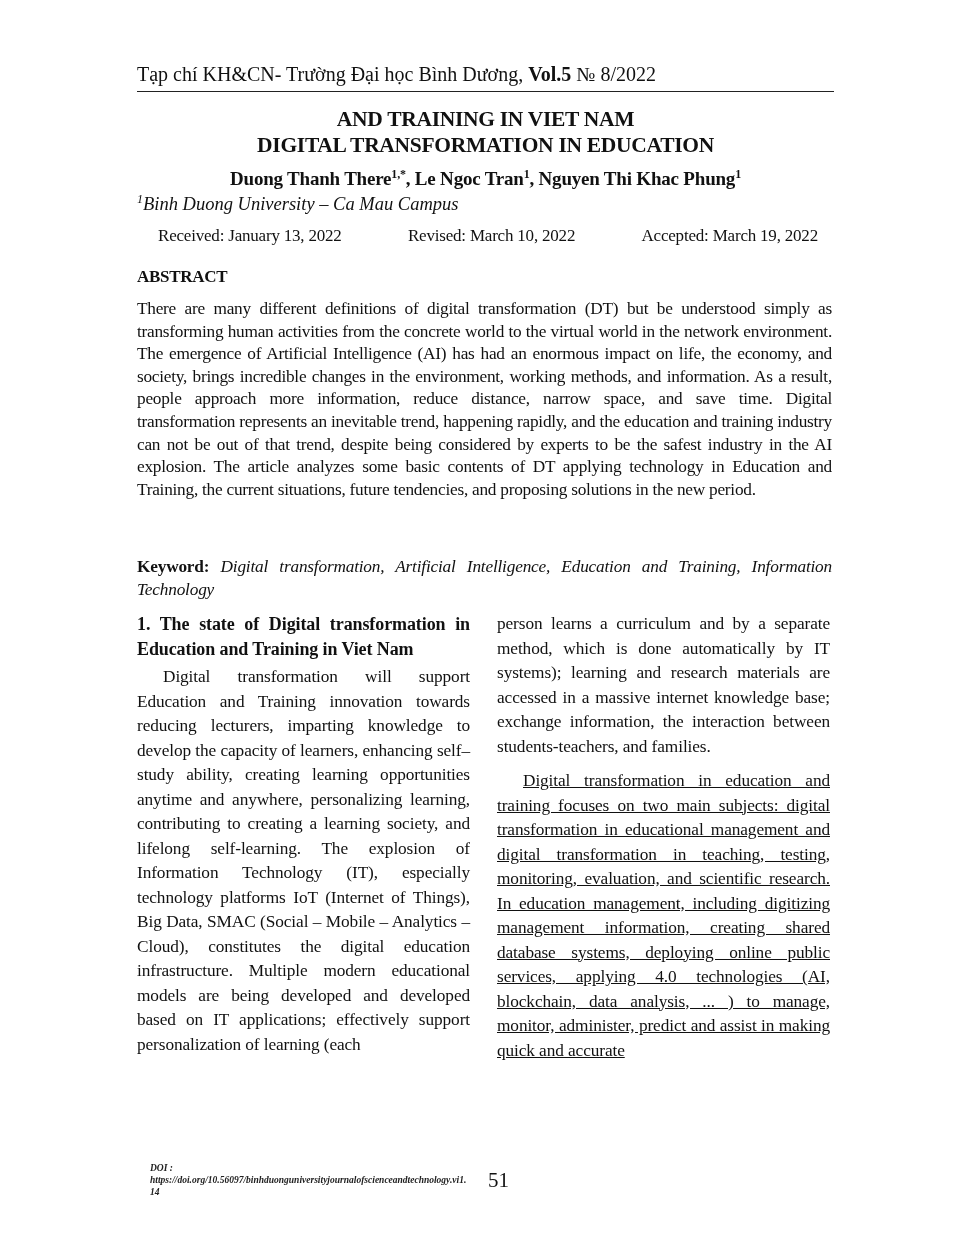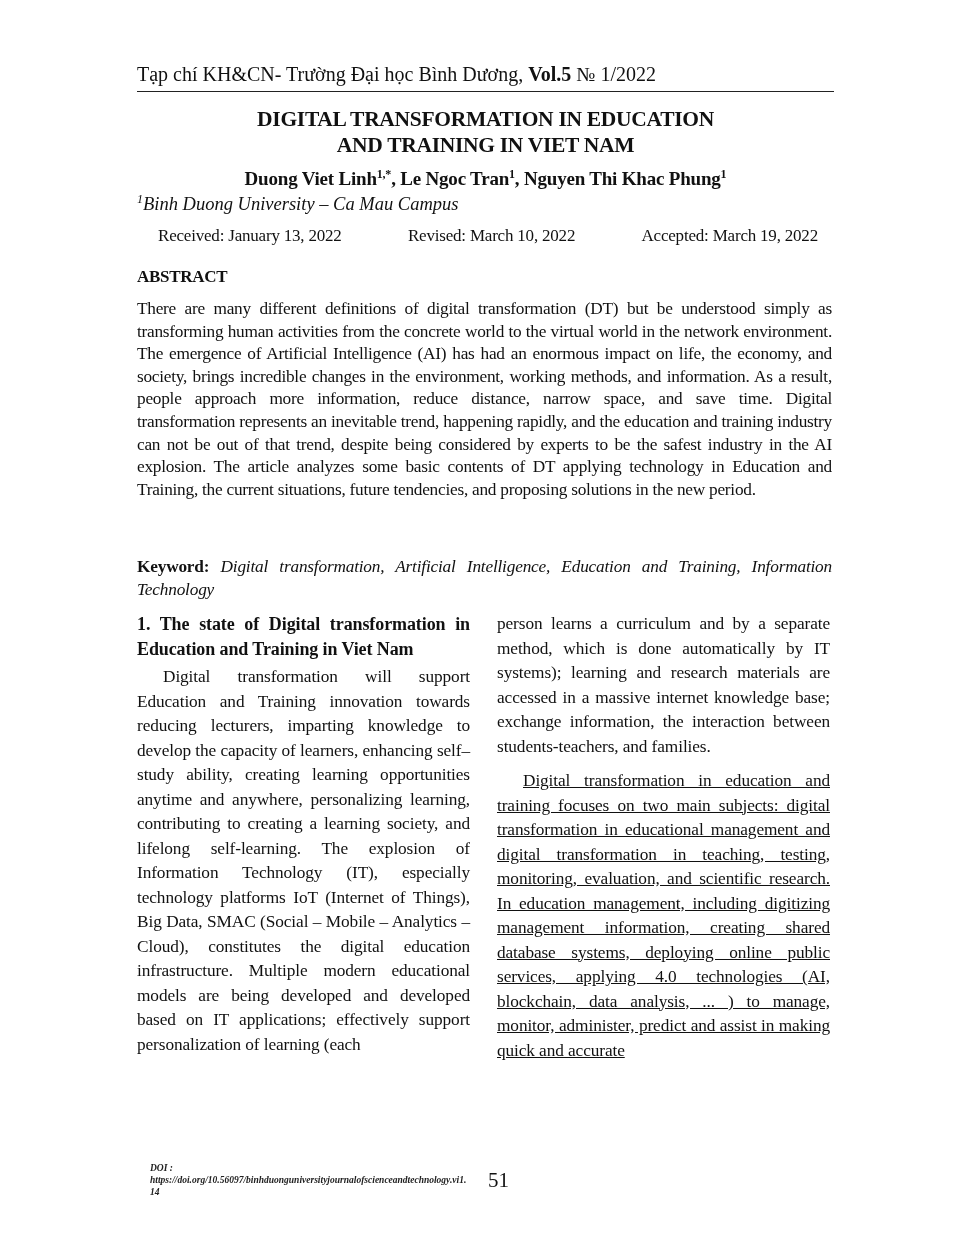--- a/index.html
+++ b/index.html
@@ -27,31 +27,31 @@
   .para.gap { margin-top:10px;text-decoration:underline; }
   .doi { position:absolute; left:150px; top:1162px; width:320px; font-style:italic; font-weight:bold; font-size:9.5px; line-height:12px; color:#222; word-break:break-all; }
   .page-no { position:absolute; left:488px; top:1168px; font-size:21px; line-height:24px; }
 </style>
 </head>
 <body>
 
 <div class="running-head">
   <span>Tạp chí KH&amp;CN- Trường Đại học Bình Dương,</span>
   <b>Vol.5</b>
-  <span>№ 1/2022</span>
+  <span>№ 8/2022</span>
 </div>
 <div class="head-rule"></div>
 
 <div class="title">
+  <div>AND TRAINING IN VIET NAM</div>
   <div>DIGITAL TRANSFORMATION IN EDUCATION</div>
-  <div>AND TRAINING IN VIET NAM</div>
 </div>
 
 <div class="authors">
-  <span>Duong Viet Linh</span><sup>1,*</sup>,
+  <span>Duong Thanh There</span><sup>1,*</sup>,
   <span>Le Ngoc Tran</span><sup>1</sup>,
   <span>Nguyen Thi Khac Phung</span><sup>1</sup>
 </div>
 
 <div class="affil">
   <sup>1</sup><span>Binh Duong University – Ca Mau Campus</span>
 </div>
 
 <div class="dates">
   <span>Received: January 13, 2022</span>

